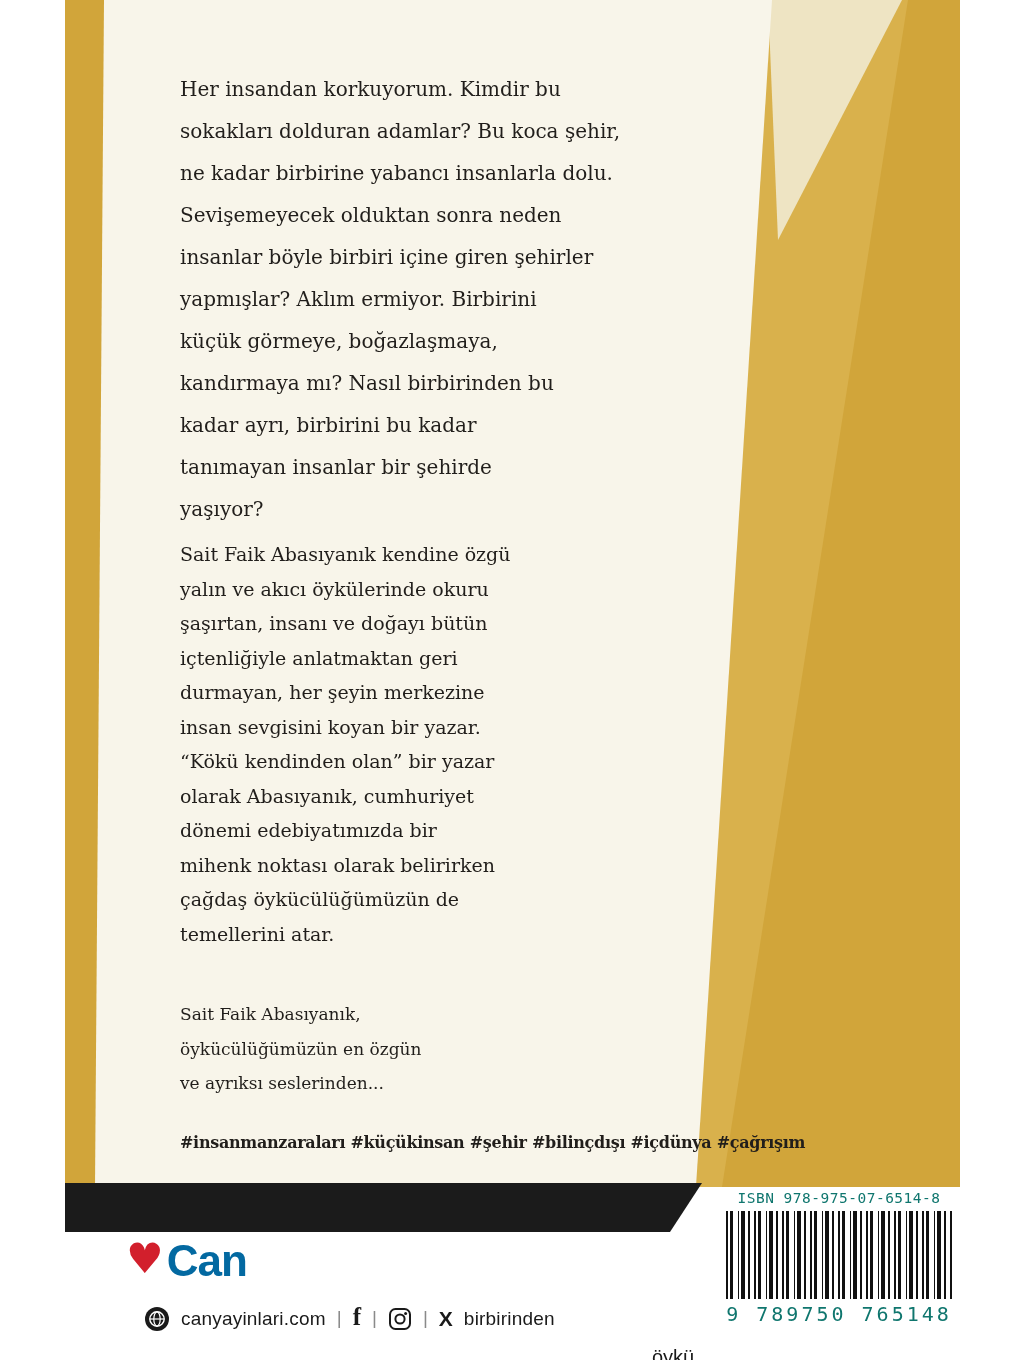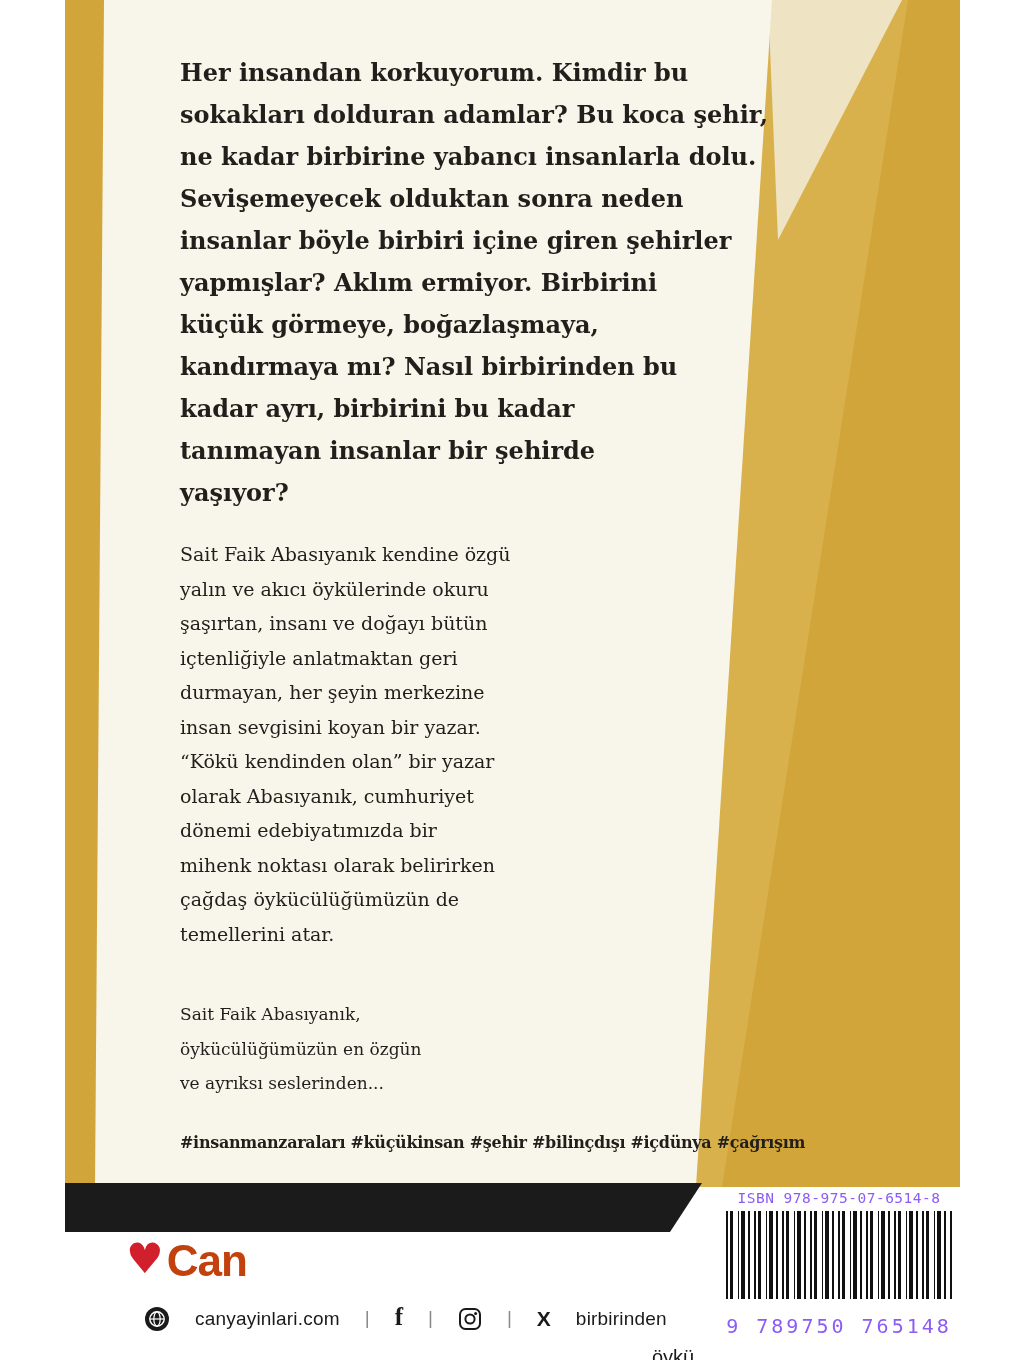--- a/index.html
+++ b/index.html
@@ -14,49 +14,49 @@
     clip-path:polygon(762px 0px, 908px 0px, 722px 1187px, 696px 1187px);background:#d9b14c;}
   .pale-wedge{position:absolute;left:0;top:0;width:1020px;height:1360px;
     clip-path:polygon(768px 0px, 902px 0px, 778px 240px);background:#eee4c3;}
   .cream-panel{position:absolute;left:0;top:0;width:1020px;height:1360px;
     clip-path:polygon(104px 0px, 772px 0px, 696px 1187px, 95px 1187px);background:#f8f5ea;}
   .black-bar{position:absolute;left:0;top:0;width:1020px;height:1360px;
     clip-path:polygon(65px 1183px, 702px 1183px, 670px 1232px, 65px 1232px);background:#1b1b1b;}
 
   
   .textblock{position:absolute;left:180px;white-space:pre-line;}
-  .quote{top:52px;font-weight:bold;font-size:24px;line-height:42px;}
+  .quote{top:68px;font-weight:normal;font-size:20px;line-height:42px;}
   .bio{top:537px;font-size:19px;line-height:34.5px;}
   .tagline{top:997px;font-size:17px;line-height:34.5px;}
   .hashtags{top:1133px;font-weight:bold;font-size:16px;letter-spacing:-0.3px;white-space:nowrap;}
 
   
   .logo{position:absolute;left:126px;top:1236px;display:flex;align-items:center;gap:3px;}
   .heart{color:#d21f2c;font-size:42px;line-height:1;font-family:"DejaVu Sans",sans-serif;transform:translateY(-2px);}
-  .logo-text{font-family:"Liberation Sans",sans-serif;font-weight:bold;font-size:44px;color:#c2410c;letter-spacing:-1px;}
+  .logo-text{font-family:"Liberation Sans",sans-serif;font-weight:bold;font-size:44px;color:#0369a1;letter-spacing:-1px;}
 
-  .social-row{position:absolute;left:144px;top:1304px;display:flex;align-items:center;gap:25px;
+  .social-row{position:absolute;left:144px;top:1304px;display:flex;align-items:center;gap:11px;
     font-family:"Liberation Sans",sans-serif;font-size:19px;color:#1a1a1a;height:30px;}
   .sep{color:#8a8a8a;font-size:19px;transform:translateY(-1px);}
   .website,.handle{letter-spacing:0.2px;}
   .fb{font-family:"Liberation Serif",serif;font-weight:bold;font-size:25px;transform:translateY(-2px);}
   .xlogo{font-family:"Liberation Sans",sans-serif;font-weight:bold;font-size:21px;}
   .icon-svg{display:block;}
 
   .genre{position:absolute;left:652px;top:1308px;font-family:"Liberation Sans",sans-serif;font-size:20px;color:#1a1a1a;margin-top:38px;}
 
   
   .barcode{position:absolute;left:718px;top:1190px;width:242px;text-align:center;
-    font-family:"DejaVu Sans Mono",monospace;color:#8b5cf6;background:#fff;}
+    font-family:"DejaVu Sans Mono",monospace;color:#0f766e;background:#fff;}
   .isbn{font-size:14.5px;letter-spacing:0.5px;white-space:nowrap;}
   .bars{margin:5px auto 0;width:226px;height:88px;
     background:repeating-linear-gradient(to right,
       #111 0 2px,#fff 2px 4px,#111 4px 7px,#fff 7px 12px,#111 12px 13px,
       #fff 13px 15px,#111 15px 19px,#fff 19px 22px,#111 22px 24px,#fff 24px 28px);}
-  .barcode-number{font-size:20px;letter-spacing:3px;margin-top:15px;white-space:nowrap;}
+  .barcode-number{font-size:20px;letter-spacing:3px;margin-top:3px;white-space:nowrap;}
 </style>
 </head>
 <body>
 
 <div class="gold-bg"></div>
 <div class="gold-light-sliver"></div>
 <div class="pale-wedge"></div>
 <div class="cream-panel"></div>
 <div class="black-bar"></div>
 

